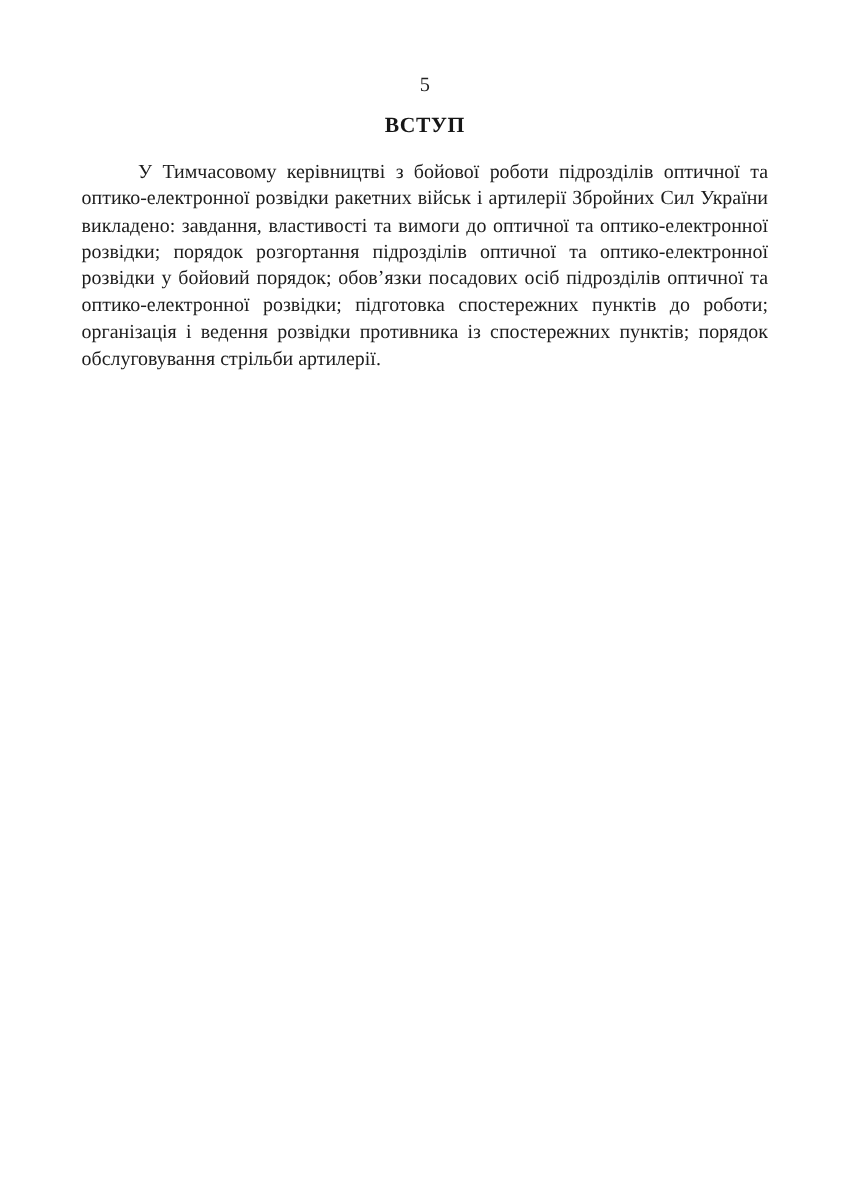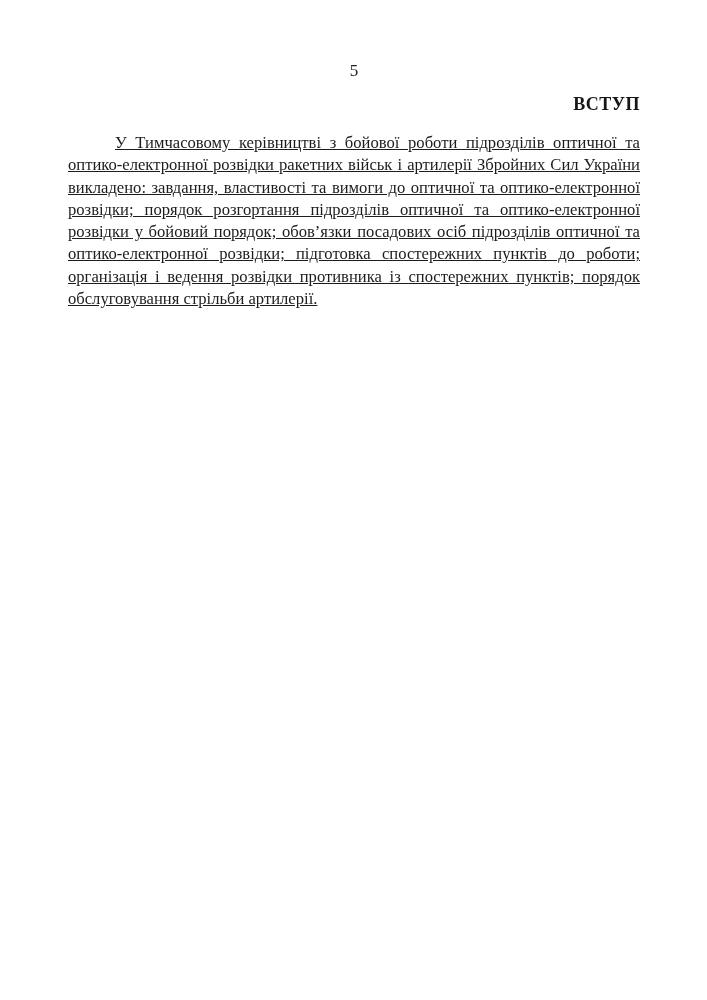--- a/index.html
+++ b/index.html
@@ -23,36 +23,35 @@
     width: 572px;
   }
   .page-number {
     text-align: center;
     font-size: 17px;
     line-height: 1;
     margin: 0 0 0 0;
     color: #222222;
   }
   .heading {
-    text-align: right;
+    text-align: center;
     font-weight: bold;
     font-size: 18px;
     line-height: 1;
     margin: 16px 0 0 0;
     letter-spacing: 0.5px;
     color: #161616;
   }
   .body-paragraph {
     margin: 19px 0 0 0;
     font-size: 16.6px;
     line-height: 22.3px;
     text-align: justify;
     text-indent: 47px;
     color: #1c1c1c;
-    text-decoration: underline;
   }
 </style>
 </head>
 <body>
 
 <div class="page">
   <div class="content">
     <div class="page-number">5</div>
     <div class="heading">ВСТУП</div>
     <p class="body-paragraph">У Тимчасовому керівництві з бойової роботи підрозділів оптичної та оптико-електронної розвідки ракетних військ і артилерії Збройних Сил України викладено: завдання, властивості та вимоги до оптичної та оптико-електронної розвідки; порядок розгортання підрозділів оптичної та оптико-електронної розвідки у бойовий порядок; обов’язки посадових осіб підрозділів оптичної та оптико-електронної розвідки; підготовка спостережних пунктів до роботи; організація і ведення розвідки противника із спостережних пунктів; порядок обслуговування стрільби артилерії.</p>

